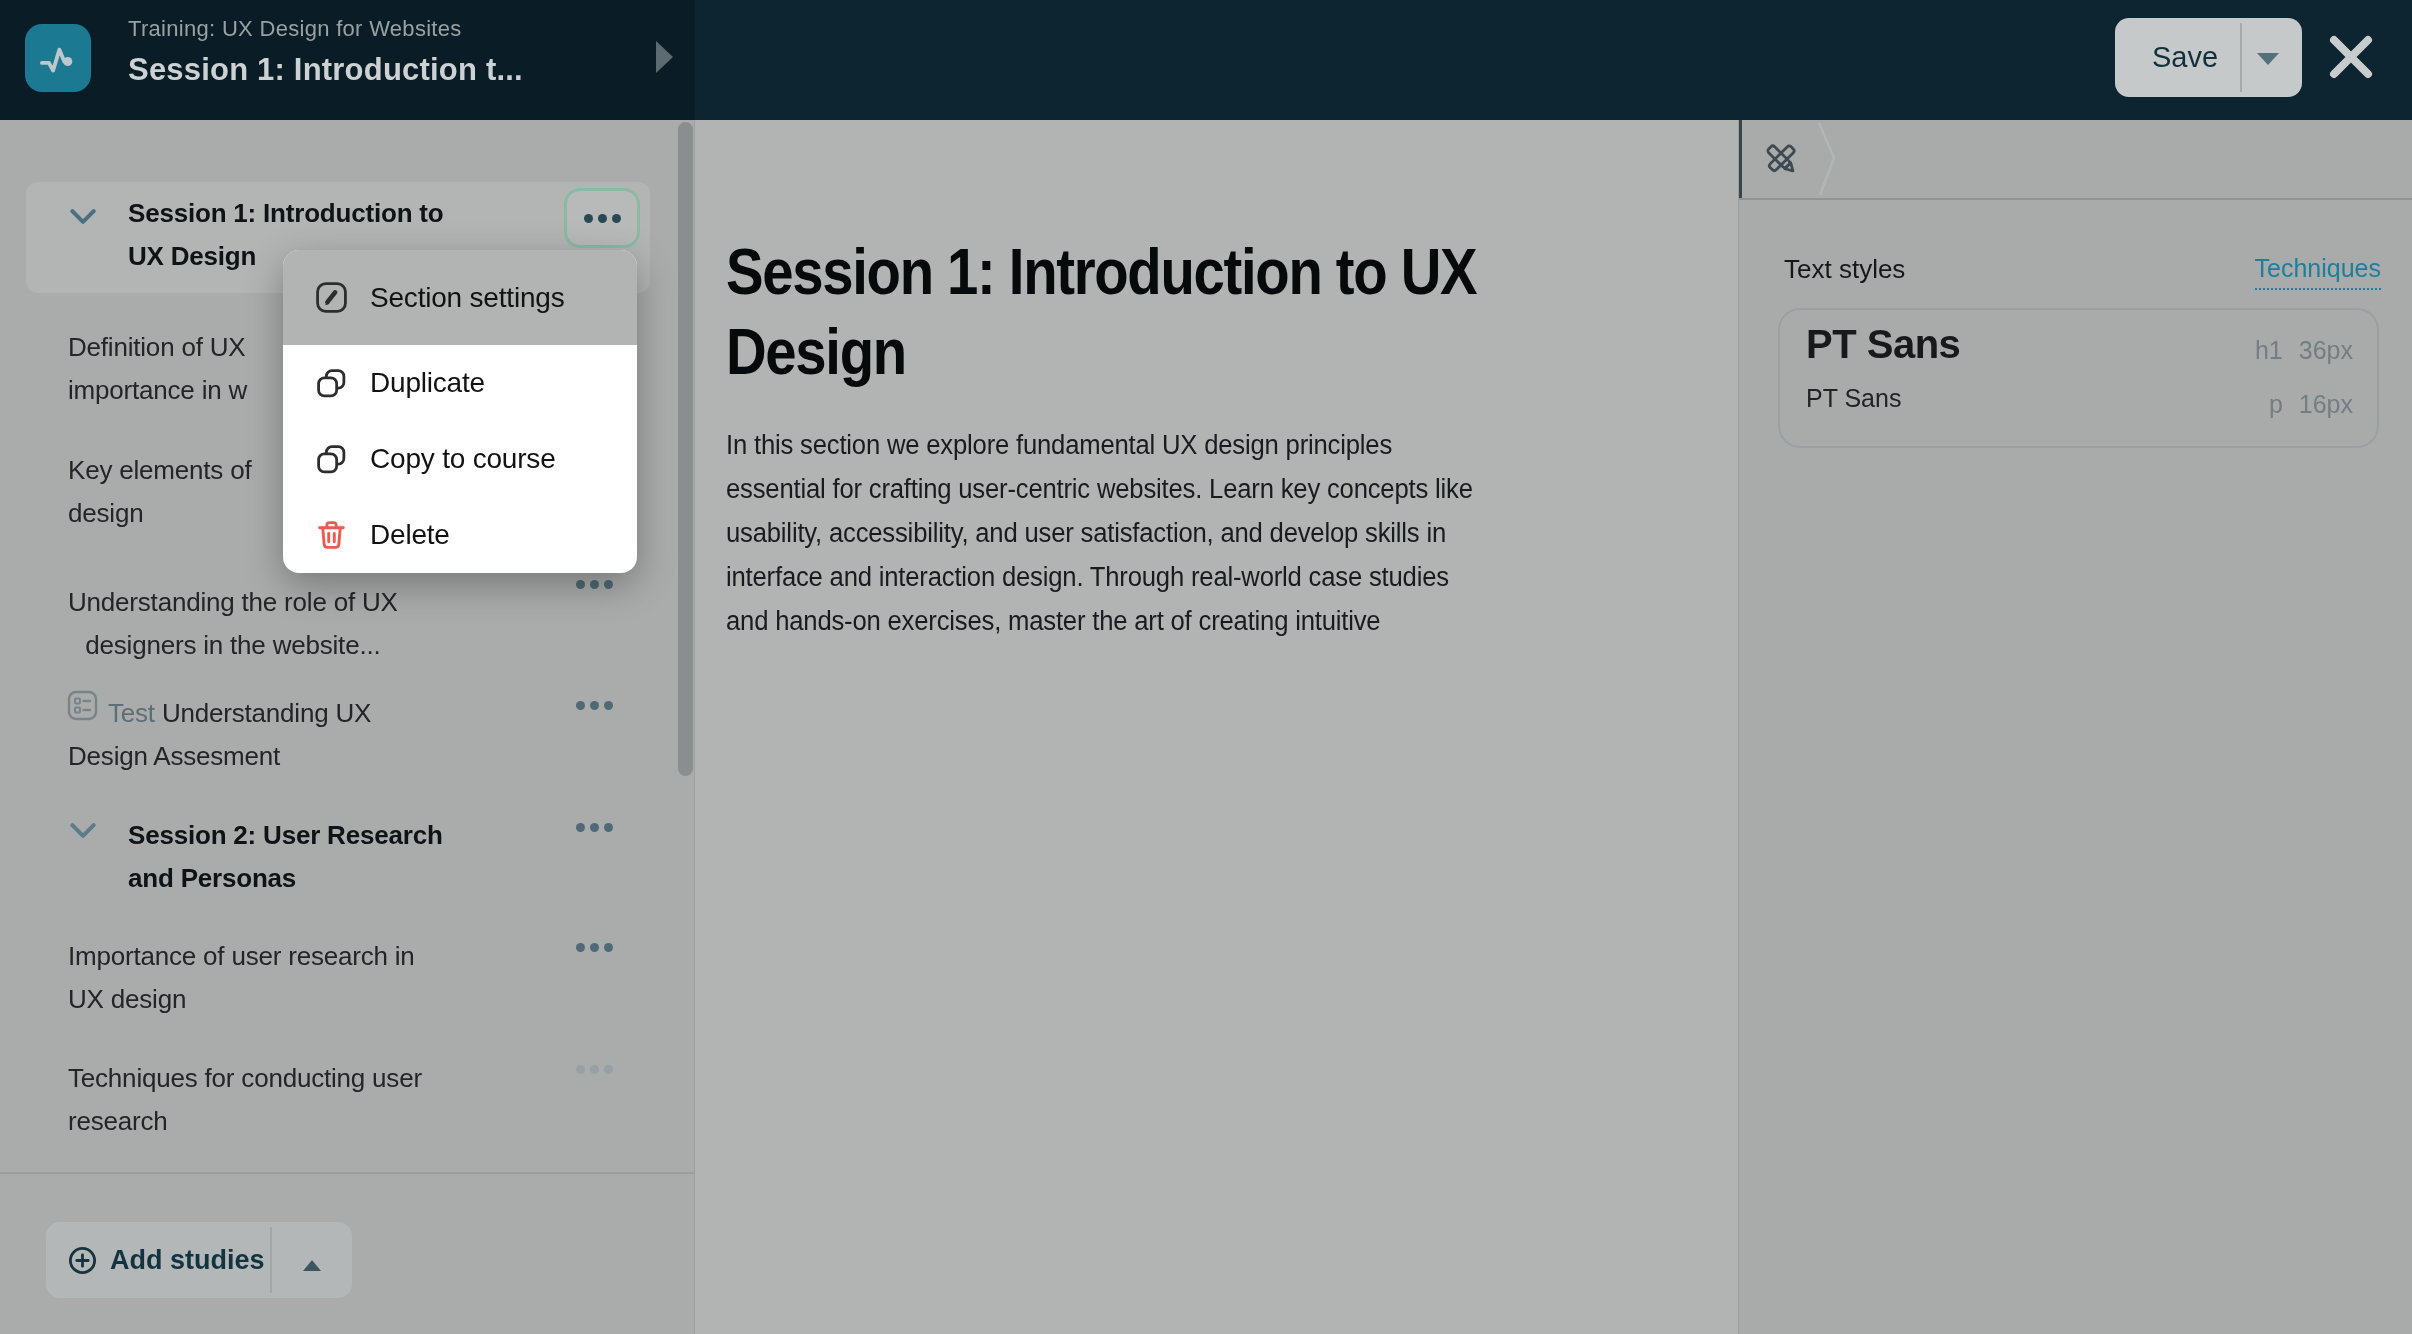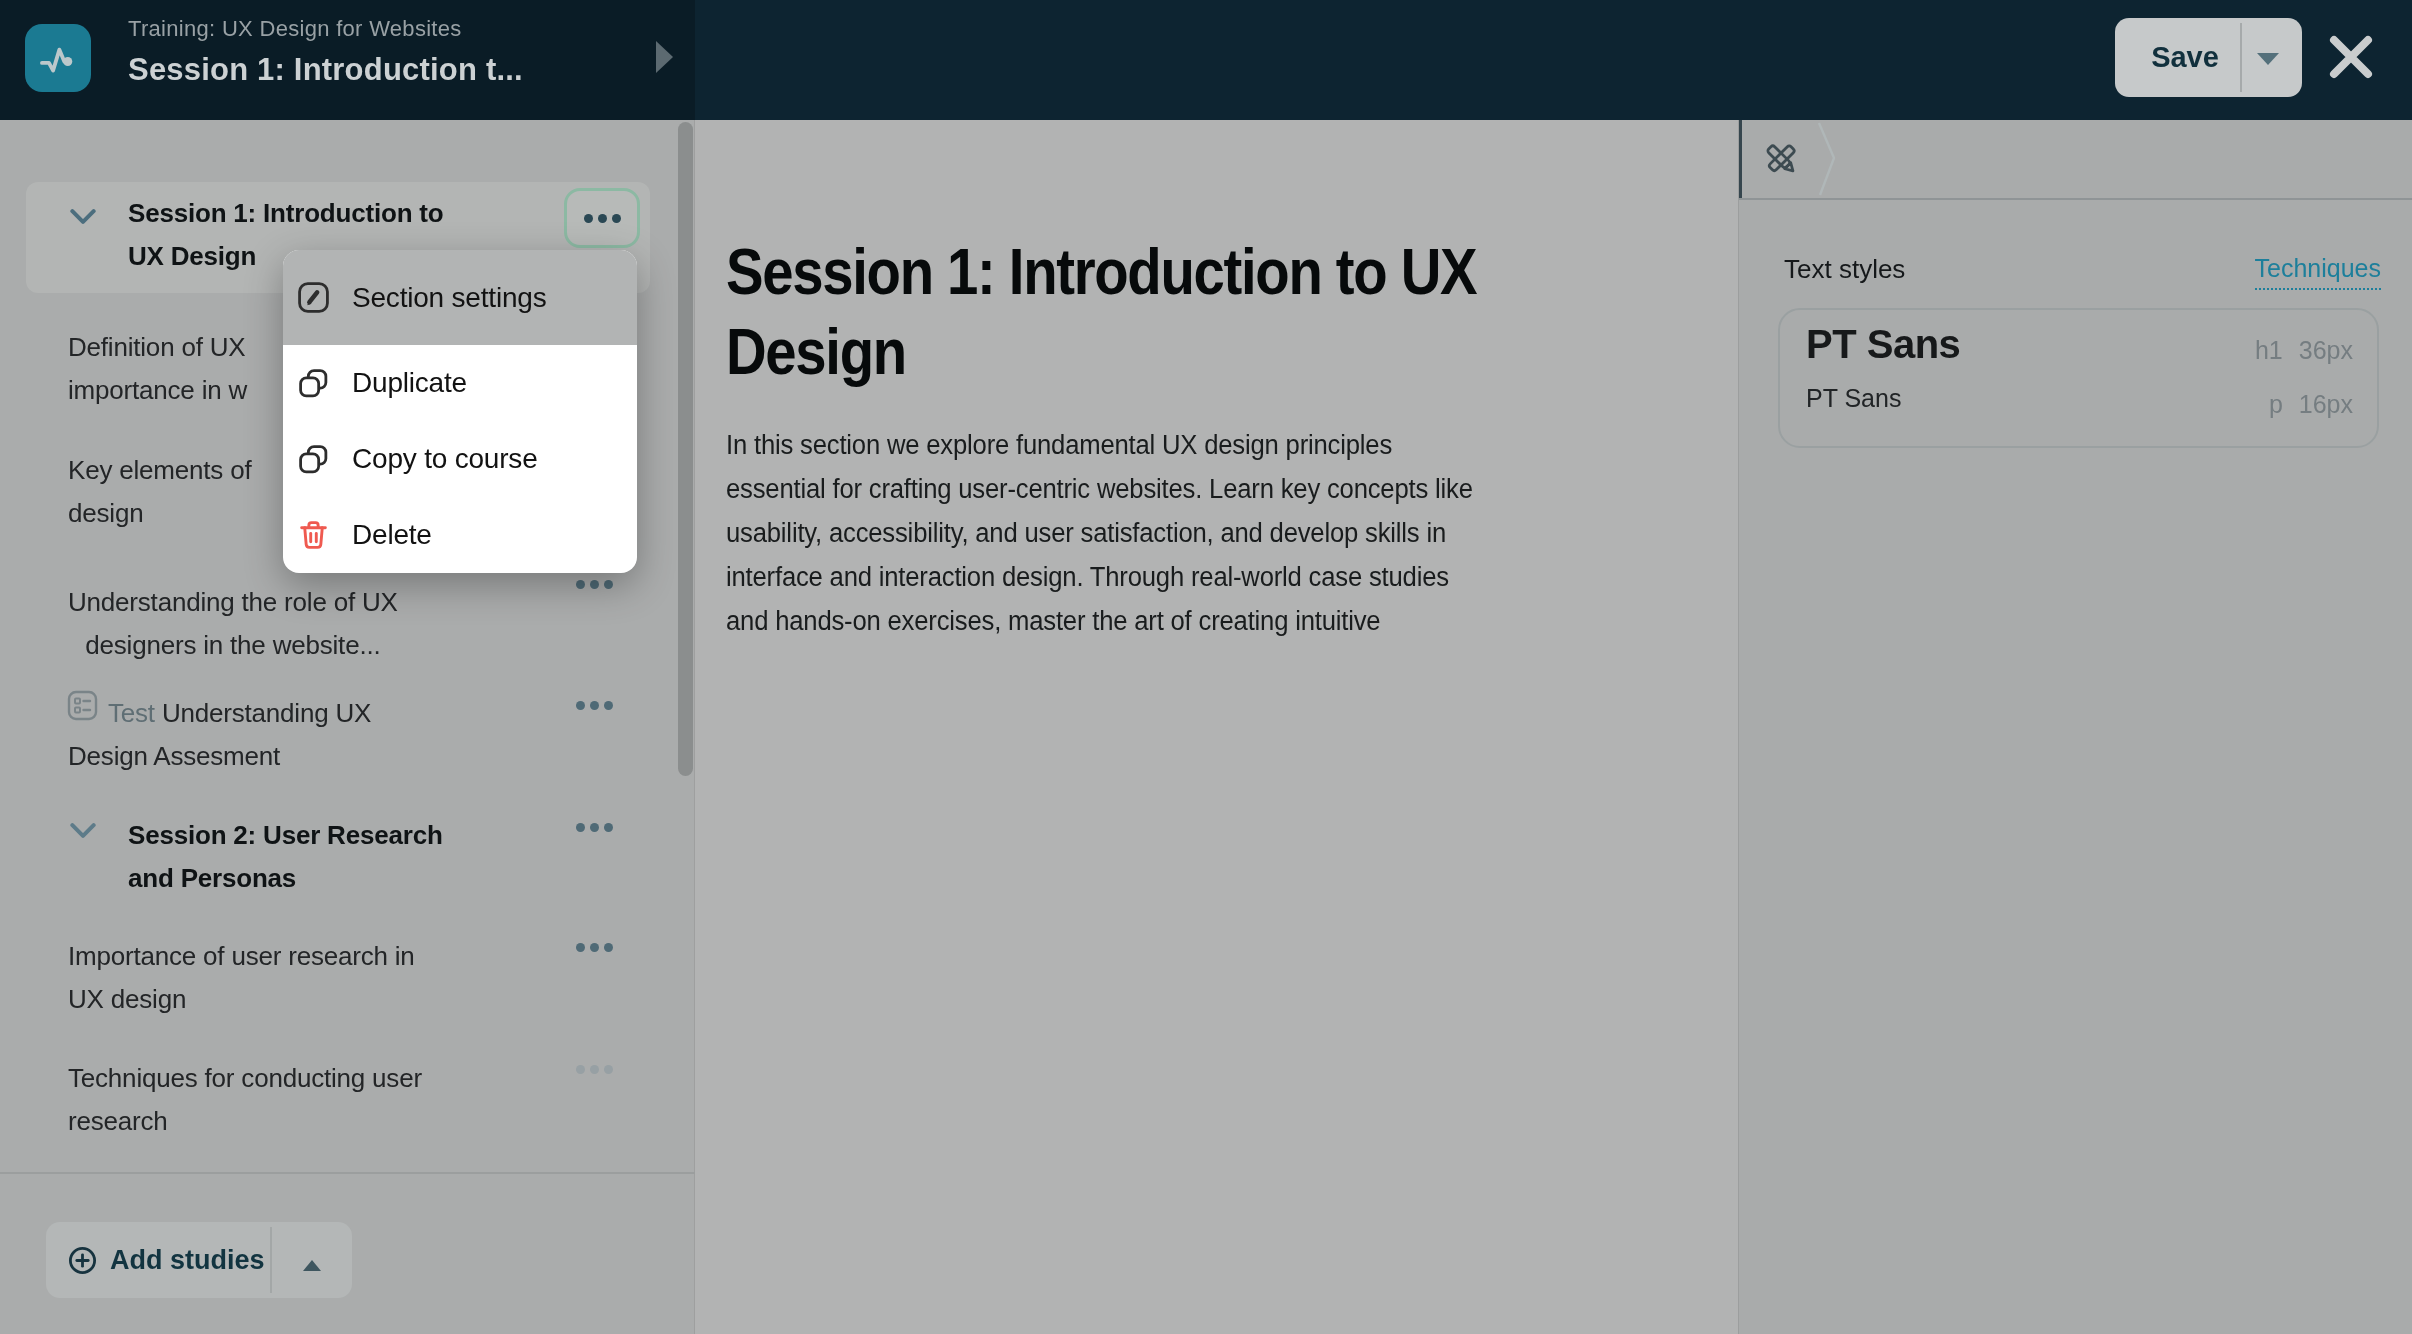--- a/index.html
+++ b/index.html
@@ -12,21 +12,21 @@
   #topbar{left:0;top:0;width:2412px;height:120px;background:#0d2431;}
   #topbar-left{left:0;top:0;width:695px;height:120px;background:#0a1c26;}
   #logo{left:25px;top:24px;width:66px;height:68px;border-radius:17px;background:#1b7a92;
     display:flex;align-items:center;justify-content:center;}
   #course-label{left:128px;top:16px;font-size:22px;color:#99a1a5;letter-spacing:.3px;}
   #session-title{left:128px;top:52px;font-size:31px;font-weight:600;color:#ccd1d3;letter-spacing:.2px;}
   #expand-arrow{left:656px;top:41px;width:0;height:0;
     border-left:17px solid #5c6a71;border-top:16px solid transparent;border-bottom:16px solid transparent;}
   #save-btn{left:2115px;top:18px;width:187px;height:79px;background:#c6c9ca;border-radius:14px;}
   #save-label{left:0;top:0;width:140px;height:79px;display:flex;align-items:center;justify-content:center;
-    font-size:29px;font-weight:bold;color:#11303d;}
+    font-size:29px;font-weight:normal;color:#11303d;}
   #save-divider{left:125px;top:5px;width:2px;height:69px;background:#a6aaab;}
   #save-caret{left:142px;top:35px;width:0;height:0;
     border-left:11px solid transparent;border-right:11px solid transparent;border-top:12px solid #54707b;}
   #close-btn{left:2329px;top:35px;width:44px;height:44px;}
 
   
   #sidebar{left:0;top:120px;width:695px;height:1214px;background:#aaacac;}
   #sidebar-sep{position:absolute;right:0;top:0;width:1px;height:1214px;background:#9e9f9f;}
   .sec-text{font-size:26px;font-weight:bold;color:#0f1315;line-height:43px;letter-spacing:-.2px;}
   .les-text{font-size:26px;color:#232527;line-height:43px;letter-spacing:-.2px;}
@@ -43,21 +43,21 @@
     font-size:27px;font-weight:bold;color:#123440;}
   #add-divider{left:224px;top:5px;width:2px;height:66px;background:#a3a7a7;}
   #add-caret{left:257px;top:38px;width:0;height:0;
     border-left:9px solid transparent;border-right:9px solid transparent;border-bottom:11px solid #3e565f;}
   #scroll-thumb{left:678px;top:2px;width:15px;height:654px;border-radius:8px;background:#8b8e8e;}
   .badge-test{color:#5f6e74;}
 
   
   #menu{left:283px;top:250px;width:354px;height:323px;background:#ffffff;border-radius:16px;
     box-shadow:0 12px 38px rgba(0,0,0,.30);z-index:10;}
-  .menu-item{display:flex;align-items:center;gap:22px;padding-left:14px;box-sizing:border-box;width:100%;}
+  .menu-item{display:flex;align-items:center;gap:22px;padding-left:32px;box-sizing:border-box;width:100%;}
   .menu-item .lbl{font-size:28px;color:#121212;letter-spacing:-.2px;}
   #menu-item-0{height:95px;background:#b2b4b4;border-radius:16px 16px 0 0;}
   #menu-item-1,#menu-item-2{height:76px;}
   #menu-item-3{height:76px;border-radius:0 0 16px 16px;}
 
   
   #main{left:695px;top:120px;width:1043px;height:1214px;background:#b2b3b3;}
   #main-heading{left:31px;top:112px;font-size:64px;font-weight:bold;color:#070a0b;line-height:80px;
     letter-spacing:-1.5px;white-space:pre-line;transform:scaleX(.88);transform-origin:left top;}
   #main-paragraph{left:31px;top:303px;font-size:27px;color:#191c1d;line-height:44px;

